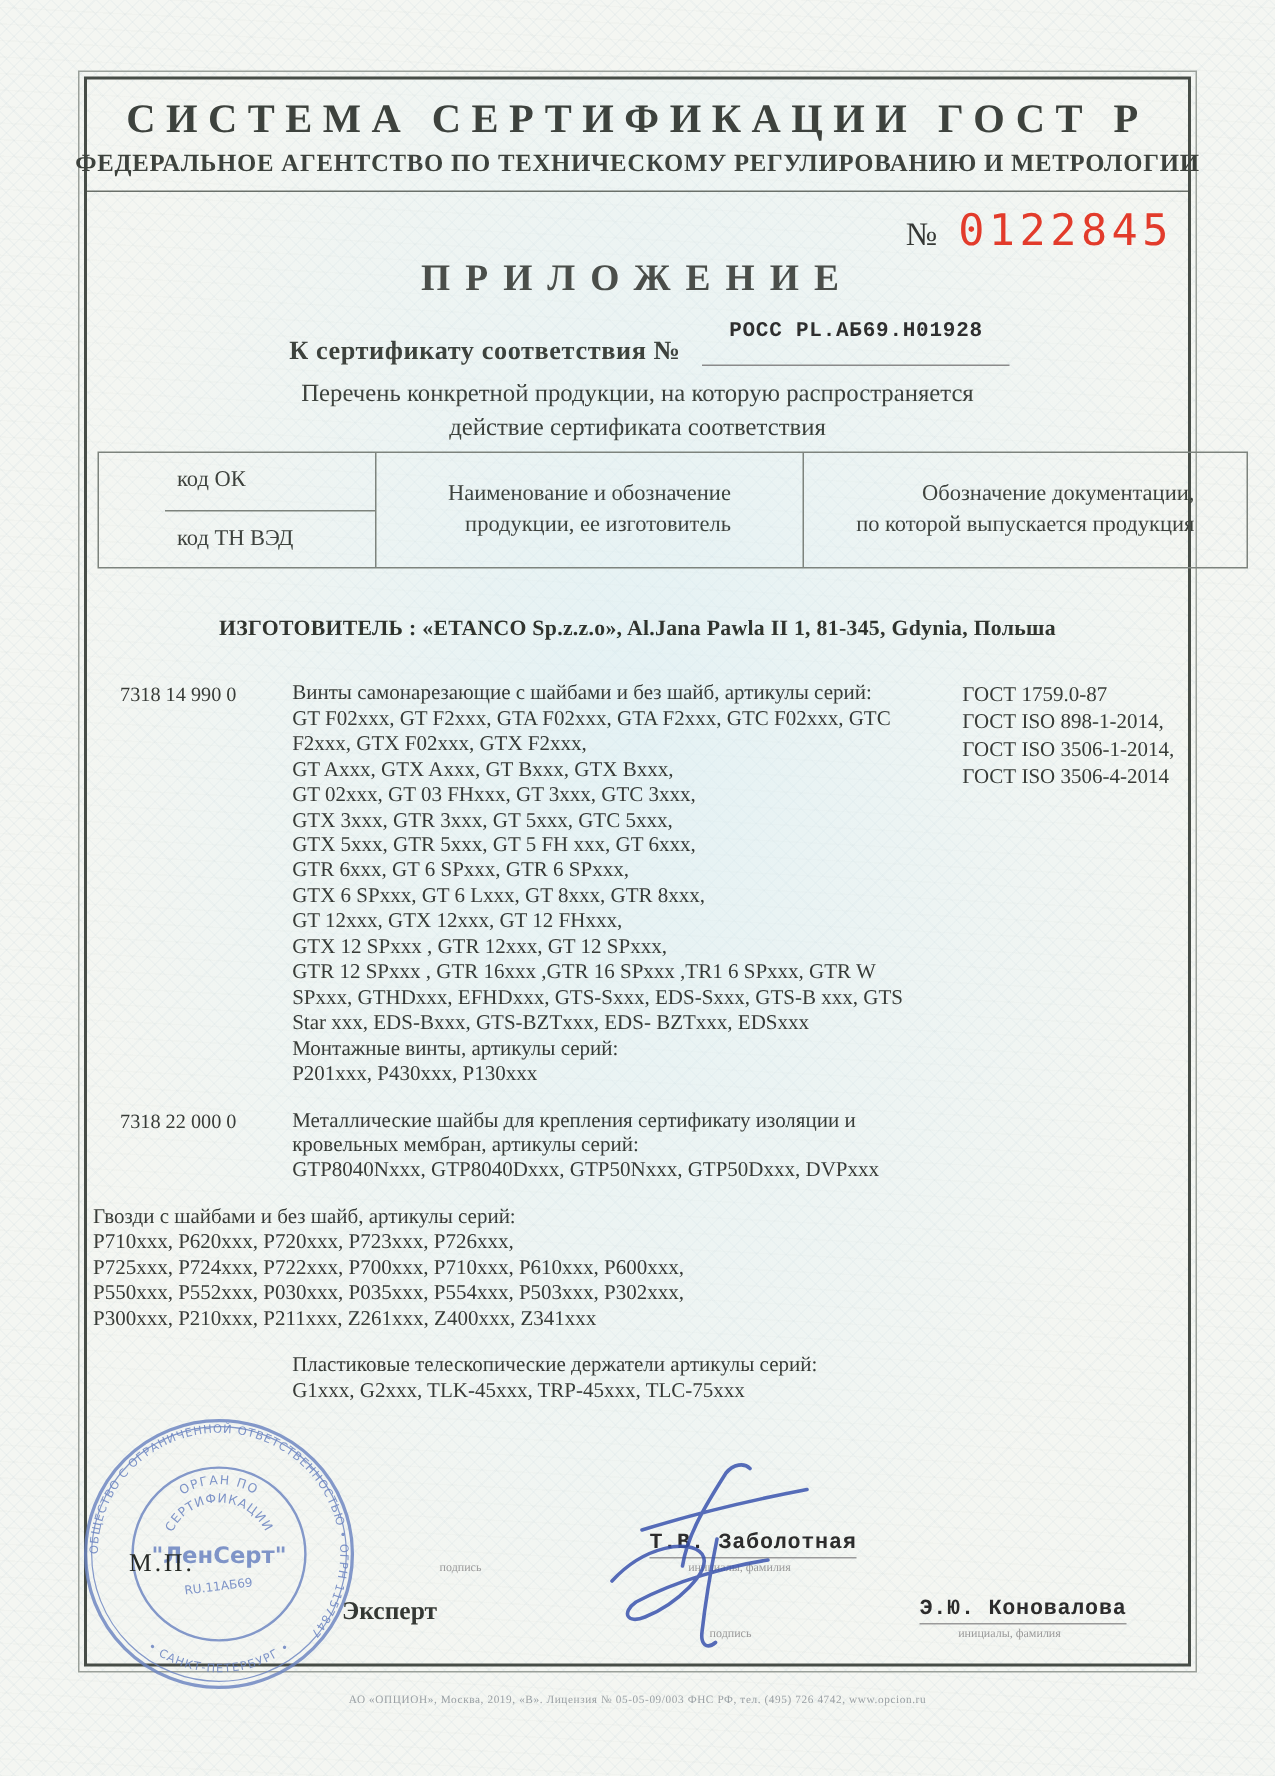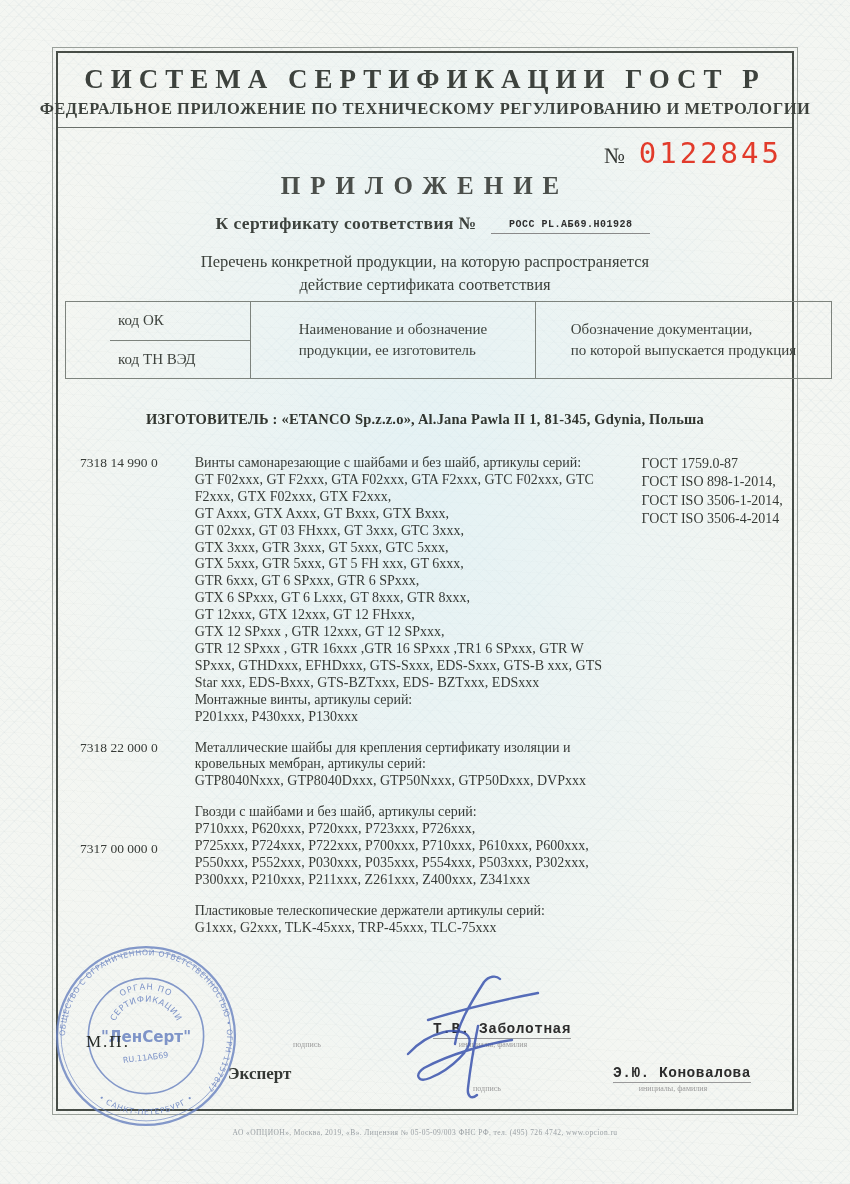--- a/index.html
+++ b/index.html
@@ -23,32 +23,32 @@
   .hdr-rule{top:127px;left:58px;width:734px;border-top:1.5px solid #6a706a;}
 
   .numrow{top:136px;right:68px;text-align:right;}
   .numrow .no-sign{font-size:22px;color:#353835;margin-right:14px;}
   .numrow .no-value{font-family:"DejaVu Sans Mono",monospace;font-size:29px;color:#e23b2b;letter-spacing:3px;}
 
   .title{top:172px;font-size:25px;font-weight:bold;letter-spacing:10px;color:#4a4e4a;}
 
   .certline{top:213px;font-size:17.5px;color:#3d423d;}
   .certline .lbl{font-weight:bold;letter-spacing:.4px;margin-left:16px;}
-  .certline .val{display:inline-block;font-family:"Liberation Mono",monospace;font-size:10px;font-weight:bold;
-    color:#2e2e2e;border-bottom:1px solid #8a8a8a;padding:0 18px 3px 18px;margin-left:10px;vertical-align:bottom;letter-spacing:.5px;}
+  .certline .val{display:inline-block;font-family:"Liberation Mono",monospace;font-size:14px;font-weight:bold;
+    color:#2e2e2e;border-bottom:1px solid #8a8a8a;padding:0 18px 14px 18px;margin-left:10px;vertical-align:bottom;letter-spacing:.5px;}
 
   .subtitle{top:250px;font-size:16.5px;font-weight:normal;color:#3b403b;line-height:23px;white-space:pre-line;}
 
   .tbl{top:301px;left:65px;width:721px;height:76px;border:1px solid #7d837d;display:flex;padding-left:44px;}
   .tbl .c1{width:140px;border-right:1px solid #7d837d;display:flex;flex-direction:column;}
   .tbl .c1 .half{flex:1;display:flex;align-items:center;padding-left:8px;font-size:15px;color:#3d423d;}
   .tbl .c1 .half:first-child{border-bottom:1px solid #7d837d;}
   .tbl .c2{width:284px;border-right:1px solid #7d837d;}
   .tbl .c3{flex:1;}
-  .tbl .c2,.tbl .c3{display:flex;align-items:center;justify-content:center;text-align:left;
+  .tbl .c2,.tbl .c3{display:flex;align-items:center;justify-content:center;text-align:right;
     font-size:15px;color:#3d423d;line-height:21px;white-space:pre-line;}
 
   .manuf{top:384px;font-size:14.5px;font-weight:bold;color:#30342e;letter-spacing:.2px;margin-top:27px;}
 
   .product-list{top:455px;left:62px;width:740px;}
   .product-row{display:flex;margin-bottom:14px;font-size:14px;color:#373b37;}
   .product-row .pcode{width:118px;padding-left:18px;font-size:13.5px;white-space:nowrap;}
   .product-row .plines{width:447px;white-space:pre-line;line-height:16.9px;}
   .product-row .pdocs{width:165px;padding-left:12px;white-space:pre-line;line-height:18.4px;}
   .product-row:nth-child(3) .pcode{padding-top:37px;}
@@ -78,21 +78,21 @@
 </head>
 <body>
 
 <div class="page">
 
   <div class="frame">
     <div class="frame-inner"></div>
   </div>
 
   <div class="abs ctr hdr1">СИСТЕМА СЕРТИФИКАЦИИ ГОСТ Р</div>
-  <div class="abs ctr hdr2">ФЕДЕРАЛЬНОЕ ПРИЛОЖЕНИЕ ПО ТЕХНИЧЕСКОМУ РЕГУЛИРОВАНИЮ И МЕТРОЛОГИИ</div>
+  <div class="abs ctr hdr2">ФЕДЕРАЛЬНОЕ АГЕНТСТВО ПО ТЕХНИЧЕСКОМУ РЕГУЛИРОВАНИЮ И МЕТРОЛОГИИ</div>
   <div class="abs hdr-rule"></div>
 
   <div class="abs numrow">
     <span class="no-sign">№</span><span class="no-value">0122845</span>
   </div>
 
   <div class="abs ctr title">ПРИЛОЖЕНИЕ</div>
 
   <div class="abs ctr certline">
     <span class="lbl">К сертификату соответствия №</span>
@@ -140,21 +140,20 @@
 ГОСТ ISO 3506-4-2014</div>
       </div>
       <div class="product-row">
         <div class="pcode">7318 22 000 0</div>
         <div class="plines">Металлические шайбы для крепления сертификату изоляции и
 кровельных мембран, артикулы серий:
 GTP8040Nxxx, GTP8040Dxxx, GTP50Nxxx, GTP50Dxxx, DVPxxx</div>
         <div class="pdocs"></div>
       </div>
       <div class="product-row">
-        <div class="pcode">7317 00 000 0</div>
         <div class="plines">Гвозди с шайбами и без шайб, артикулы серий:
 P710xxx, P620xxx, P720xxx, P723xxx, P726xxx,
 P725xxx, P724xxx, P722xxx, P700xxx, P710xxx, P610xxx, P600xxx,
 P550xxx, P552xxx, P030xxx, P035xxx, P554xxx, P503xxx, P302xxx,
 P300xxx, P210xxx, P211xxx, Z261xxx, Z400xxx, Z341xxx</div>
         <div class="pdocs"></div>
       </div>
       <div class="product-row">
         <div class="pcode"></div>
         <div class="plines">Пластиковые телескопические держатели артикулы серий:

